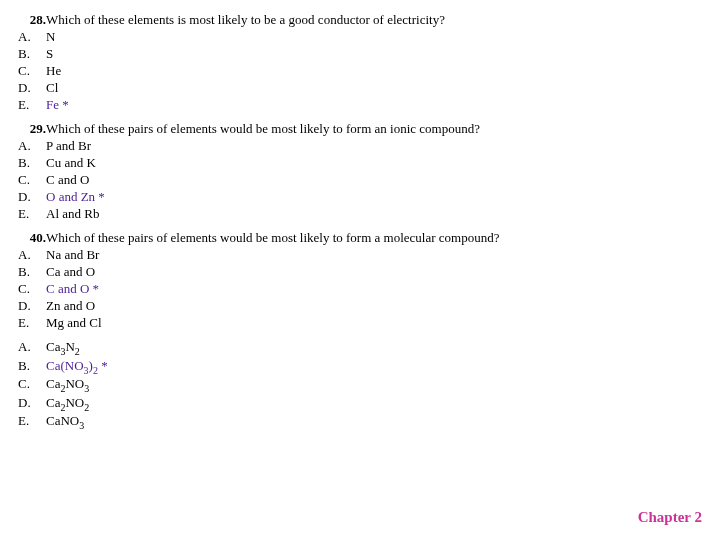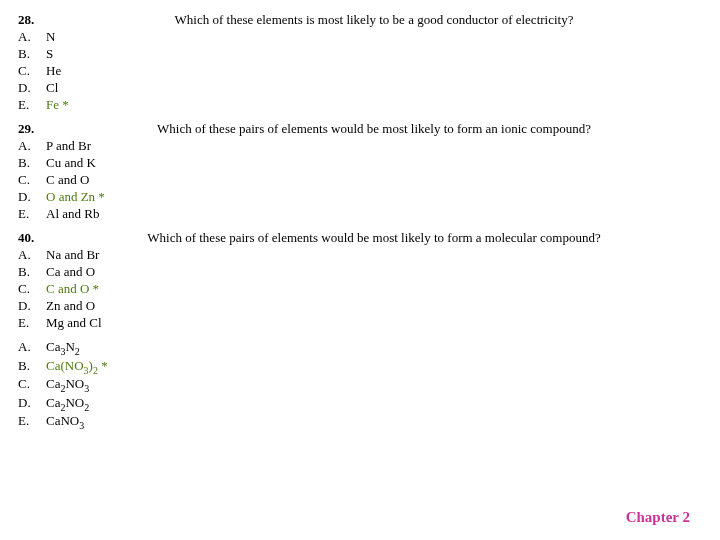--- a/index.html
+++ b/index.html
@@ -17,40 +17,40 @@
       margin-bottom: 8px;
     }
     .question-line {
       display: flex;
       flex-wrap: wrap;
       margin-bottom: 1px;
     }
     .q-number {
       font-weight: normal;
       min-width: 28px;
+      text-align: right;
     }
     .q-text {
       flex: 1;
-      text-align: center;
     }
     .answer-row {
       display: flex;
       margin-bottom: 1px;
     }
     .ans-letter {
       min-width: 28px;
     }
     .ans-text {}
     .correct {
-      color: #4d7c0f;
+      color: #4c1d95;
     }
     .chapter-label {
       position: absolute;
       bottom: 14px;
-      right: 30px;
+      right: 18px;
       font-size: 15px;
       font-weight: bold;
       color: #cc3399;
     }
     .bold-q {
       font-weight: bold;
     }
     sub {
       font-size: 10px;
     }

